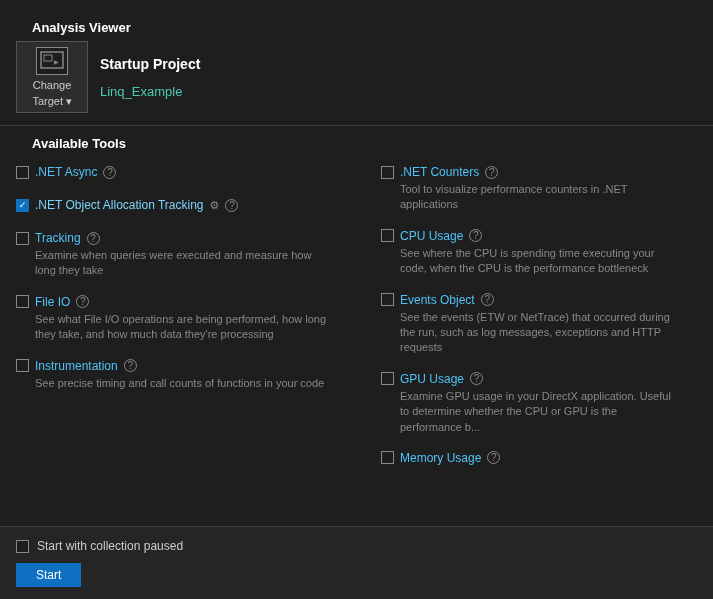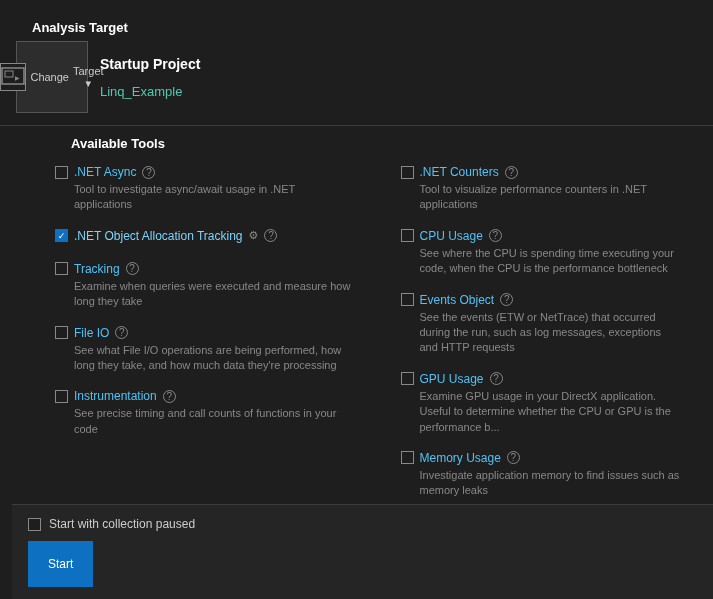--- a/index.html
+++ b/index.html
@@ -32,21 +32,21 @@
       align-items: center;
       gap: 12px;
     }
     .change-target-btn {
       background: #2d2d2d;
       border: 1px solid #555;
       color: #cccccc;
       width: 72px;
       height: 72px;
       display: flex;
-      flex-direction: row;
+      flex-direction: column;
       align-items: center;
       justify-content: center;
       cursor: pointer;
       font-size: 11px;
       gap: 4px;
     }
     .target-icon {
       width: 32px;
       height: 28px;
       border: 1px solid #888;
@@ -61,21 +61,20 @@
       font-weight: 600;
       margin-bottom: 12px;
     }
     .target-info .value {
       color: #4ec9b0;
       font-size: 13px;
     }
     
     .available-tools {
       padding: 0 16px 8px 16px;
-      margin-left: 39px;
     }
     .tools-grid {
       display: grid;
       grid-template-columns: 1fr 1fr;
       gap: 17px;
     }
     .tool-item {
       padding: 8px 8px 8px 0;
       padding-right: 16px;
     }
@@ -133,51 +132,51 @@
     .tool-desc {
       color: #888888;
       font-size: 11px;
       line-height: 1.4;
       margin-left: 19px;
     }
     
     .bottom-section {
       position: absolute;
       bottom: 0;
-      left: 12px;
+      left: 0;
       right: 0;
       background: #252526;
       border-top: 1px solid #3c3c3c;
       padding: 12px 16px;
     }
     .collection-row {
       display: flex;
       align-items: center;
       gap: 8px;
       margin-bottom: 10px;
     }
     .start-btn {
       background: #0e70c0;
       color: #ffffff;
       border: none;
-      padding: 16px 20px;
+      padding: 5px 20px;
       font-size: 12px;
       cursor: pointer;
       font-family: 'Segoe UI', sans-serif;
     }
     .right-col-tool {
       padding-left: 16px;
       border-left: none;
     }
   </style>
 </head>
 <body>
 
 <div class="analysis-target">
-  <div class="section-title">Analysis Target</div>
+  <div class="section-title">Analysis Viewer</div>
   <div class="target-row">
     <button class="change-target-btn">
       <div class="target-icon">
         <svg width="24" height="20" viewBox="0 0 24 20" fill="none">
           <rect x="1" y="1" width="22" height="16" stroke="#888" stroke-width="1.5" fill="none"></rect>
           <rect x="4" y="4" width="8" height="6" stroke="#888" stroke-width="1" fill="none"></rect>
           <text x="14" y="13" fill="#888" font-size="6">▶</text>
         </svg>
       </div>
       <span>Change</span>
@@ -197,21 +196,20 @@
   <div class="tools-grid">
 
     <div>
 
       <div class="tool-item">
         <div class="tool-header">
           <div class="tool-checkbox"></div>
           <span class="tool-name">.NET Async</span>
           <span class="info-icon">?</span>
         </div>
-        <div class="tool-desc">Tool to investigate async/await usage in .NET applications</div>
       </div>
 
       <div class="tool-item">
         <div class="tool-header">
           <div class="tool-checkbox checked"></div>
           <span class="tool-name checked-name">.NET Object Allocation Tracking</span>
           <span class="tool-gear">⚙</span>
           <span class="info-icon">?</span>
         </div>
       </div>
@@ -282,21 +280,20 @@
         </div>
         <div class="tool-desc">Examine GPU usage in your DirectX application. Useful to determine whether the CPU or GPU is the performance b...</div>
       </div>
 
       <div class="tool-item right-col-tool">
         <div class="tool-header">
           <div class="tool-checkbox"></div>
           <span class="tool-name">Memory Usage</span>
           <span class="info-icon">?</span>
         </div>
-        <div class="tool-desc">Investigate application memory to find issues such as memory leaks</div>
       </div>
 
     </div>
   </div>
 </div>
 
 <div class="bottom-section">
   <div class="collection-row">
     <div class="tool-checkbox"></div>
     <span>Start with collection paused</span>

